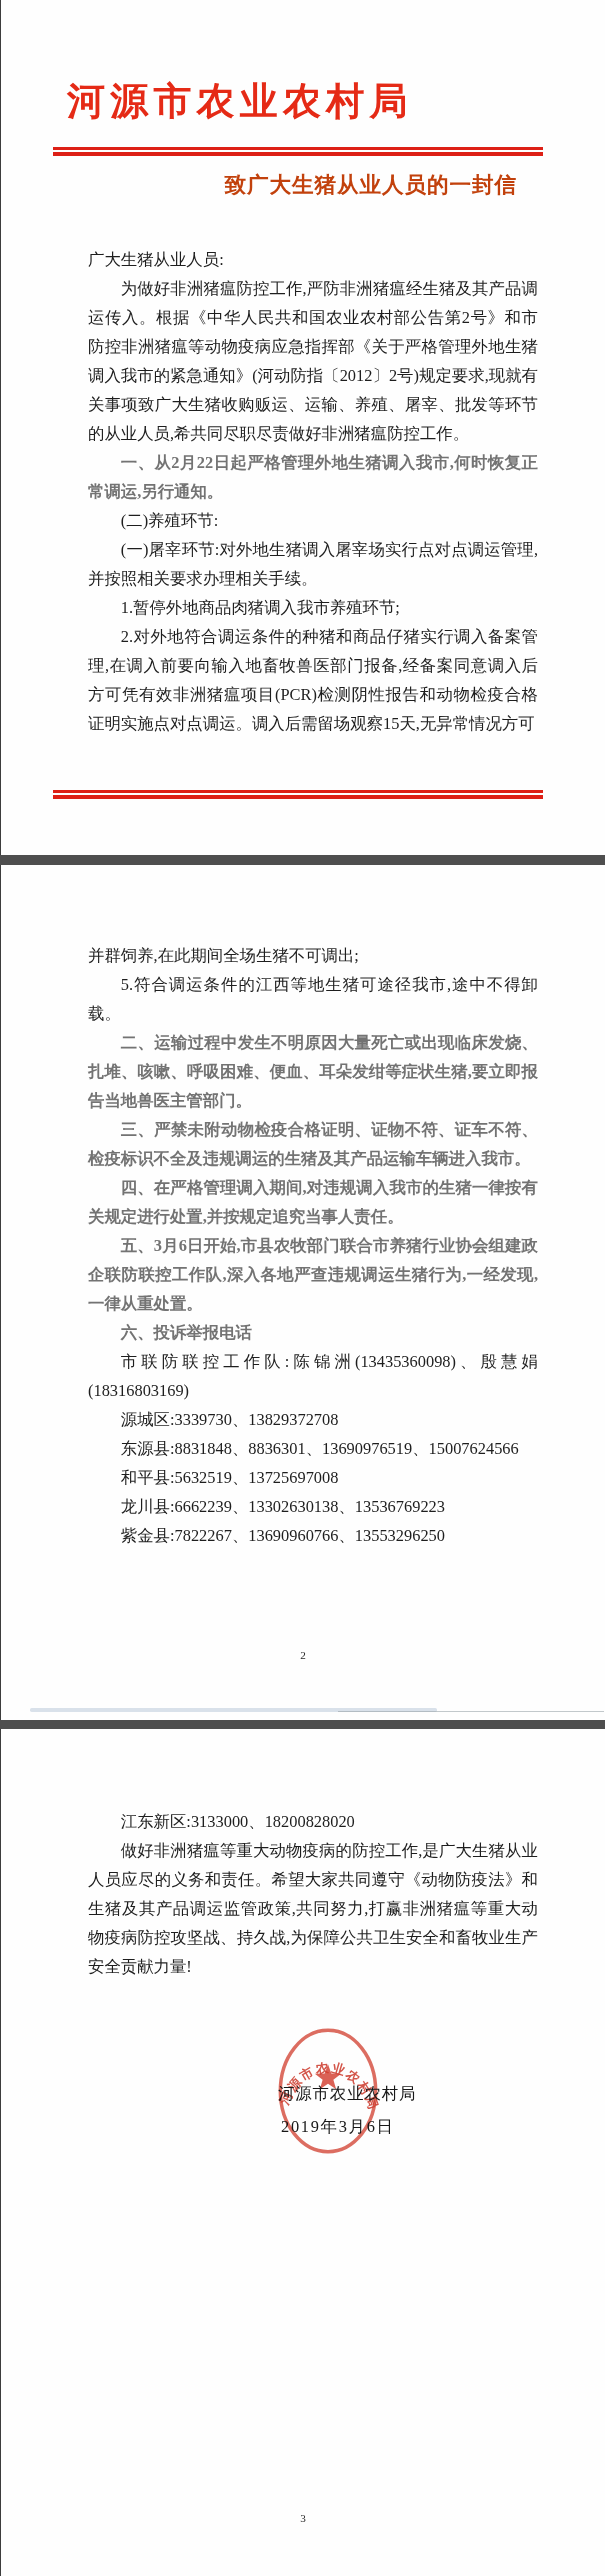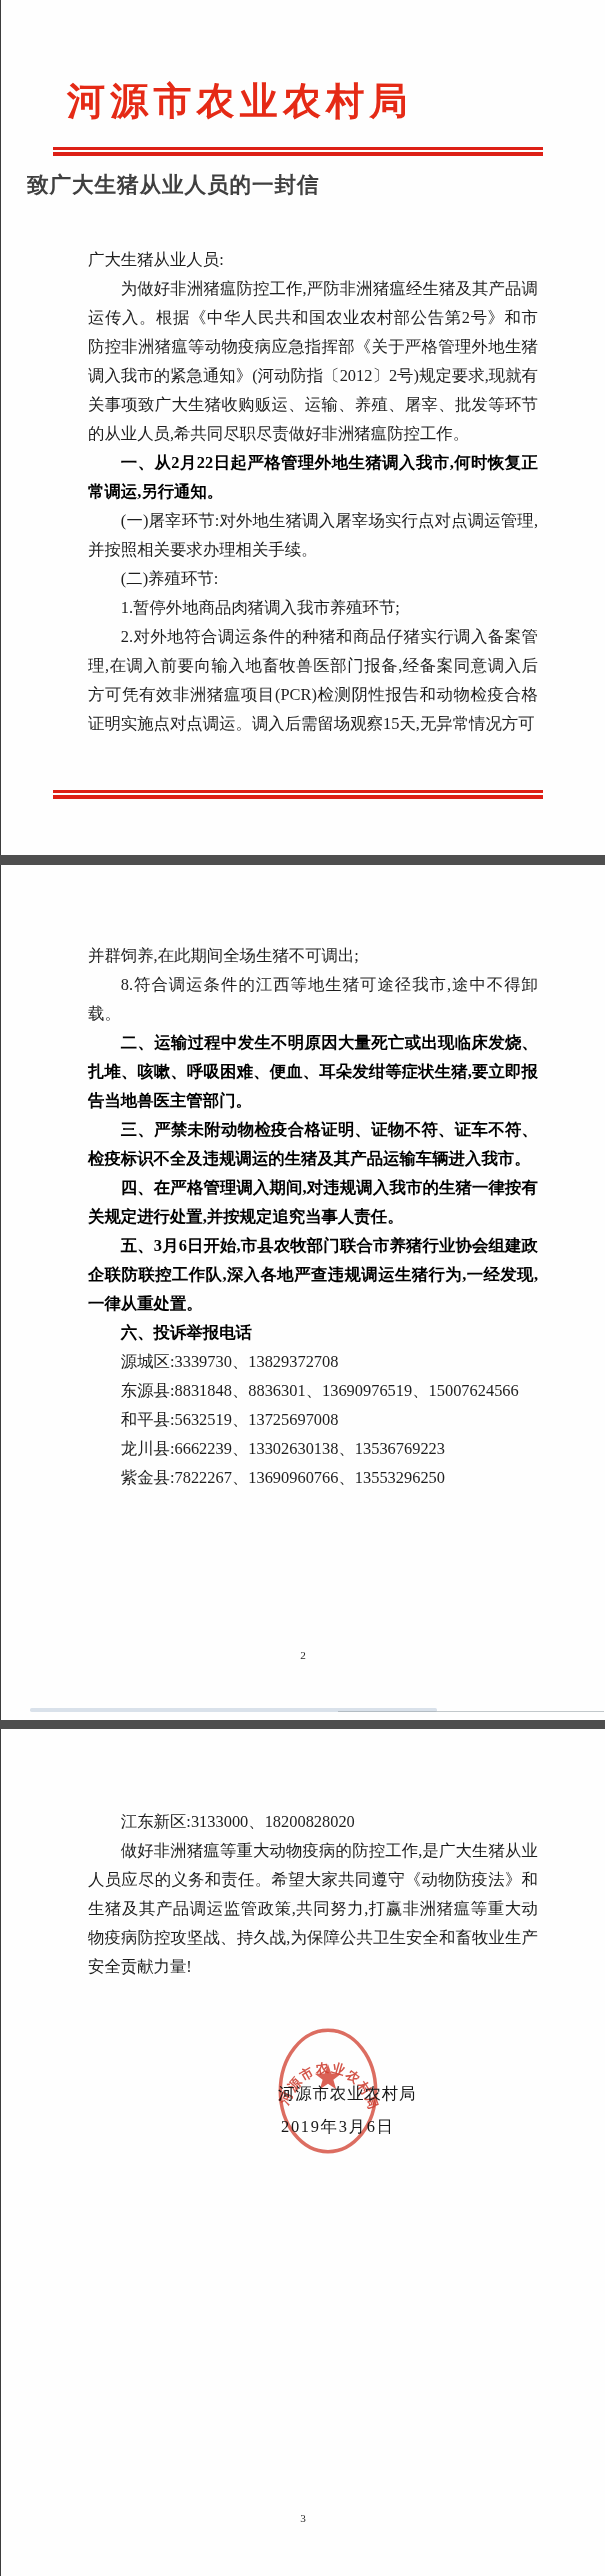--- a/index.html
+++ b/index.html
@@ -30,32 +30,32 @@
 
   .red-rule { position:absolute; left:52px; width:490px; }
   .red-rule .r1 { height:2.6px; background:#dd2016; margin-bottom:2.6px; }
   .red-rule .r2 { height:3.5px; background:#dd2016; }
   .rule-top { top:147px; }
   .rule-bottom { top:790px; }
 
   .letter-title {
     position:absolute; top:170px; left:52px; width:490px;
     transform:translateX(-26px);
-    text-align:left; font-size:21.6px; font-weight:bold; color:#404040;
+    text-align:right; font-size:21.6px; font-weight:bold; color:#c2410c;
     letter-spacing:0.9px;
   }
 
   .body-block {
     position:absolute; left:87px; width:450px;
     font-size:16.4px; line-height:29px; color:#1e1e1e;
     text-align:justify;
   }
   .body-block p { margin:0; }
   .indent { text-indent:2em; }
-  .bold { font-weight:bold; color:#000000; }
+  .bold { font-weight:bold; color:#737373; }
 
   .page-number {
     position:absolute; left:0; width:100%;
     text-align:center; font-size:11.2px; color:#2a2a2a;
   }
 
   .smudge-blue {
     position:absolute; top:843px; left:28.5px; width:407px; height:4.3px;
     background:#b9c8d8; opacity:.55; border-radius:1.7px;
   }
@@ -92,43 +92,44 @@
       <div class="r1"></div>
       <div class="r2"></div>
     </div>
 
     <div class="letter-title">致广大生猪从业人员的一封信</div>
 
     <div class="body-block" style="top:245px;">
       <p>广大生猪从业人员:</p>
       <p class="indent">为做好非洲猪瘟防控工作,严防非洲猪瘟经生猪及其产品调运传入。根据《中华人民共和国农业农村部公告第2号》和市防控非洲猪瘟等动物疫病应急指挥部《关于严格管理外地生猪调入我市的紧急通知》(河动防指〔2012〕2号)规定要求,现就有关事项致广大生猪收购贩运、运输、养殖、屠宰、批发等环节的从业人员,希共同尽职尽责做好非洲猪瘟防控工作。</p>
       <p class="indent bold">一、从2月22日起严格管理外地生猪调入我市,何时恢复正常调运,另行通知。</p>
+      <p class="indent">(二)养殖环节:</p>
       <p class="indent">(一)屠宰环节:对外地生猪调入屠宰场实行点对点调运管理,并按照相关要求办理相关手续。</p>
-      <p class="indent">(二)养殖环节:</p>
       <p class="indent">1.暂停外地商品肉猪调入我市养殖环节;</p>
       <p class="indent">2.对外地符合调运条件的种猪和商品仔猪实行调入备案管理,在调入前要向输入地畜牧兽医部门报备,经备案同意调入后方可凭有效非洲猪瘟项目(PCR)检测阴性报告和动物检疫合格证明实施点对点调运。调入后需留场观察15天,无异常情况方可</p>
     </div>
 
     <div class="red-rule rule-bottom">
       <div class="r1"></div>
       <div class="r2"></div>
     </div>
   </div>
 
   <div class="separator"></div>
 
   <div class="page page2">
     <div class="body-block" style="top:76px;">
       <p>并群饲养,在此期间全场生猪不可调出;</p>
-      <p class="indent">8.符合调运条件的江西等地生猪可途径我市,途中不得卸载。</p>
+      <p class="indent">5.符合调运条件的江西等地生猪可途径我市,途中不得卸载。</p>
       <p class="indent bold">二、运输过程中发生不明原因大量死亡或出现临床发烧、扎堆、咳嗽、呼吸困难、便血、耳朵发绀等症状生猪,要立即报告当地兽医主管部门。</p>
       <p class="indent bold">三、严禁未附动物检疫合格证明、证物不符、证车不符、检疫标识不全及违规调运的生猪及其产品运输车辆进入我市。</p>
       <p class="indent bold">四、在严格管理调入期间,对违规调入我市的生猪一律按有关规定进行处置,并按规定追究当事人责任。</p>
       <p class="indent bold">五、3月6日开始,市县农牧部门联合市养猪行业协会组建政企联防联控工作队,深入各地严查违规调运生猪行为,一经发现,一律从重处置。</p>
       <p class="indent bold">六、投诉举报电话</p>
+      <p class="indent">市联防联控工作队:陈锦洲(13435360098)、殷慧娟(18316803169)</p>
       <p class="indent">源城区:3339730、13829372708</p>
       <p class="indent">东源县:8831848、8836301、13690976519、15007624566</p>
       <p class="indent">和平县:5632519、13725697008</p>
       <p class="indent">龙川县:6662239、13302630138、13536769223</p>
       <p class="indent">紫金县:7822267、13690960766、13553296250</p>
     </div>
 
     <div class="page-number" style="top:784px;">2</div>
 
     <div class="smudge-blue"></div>

